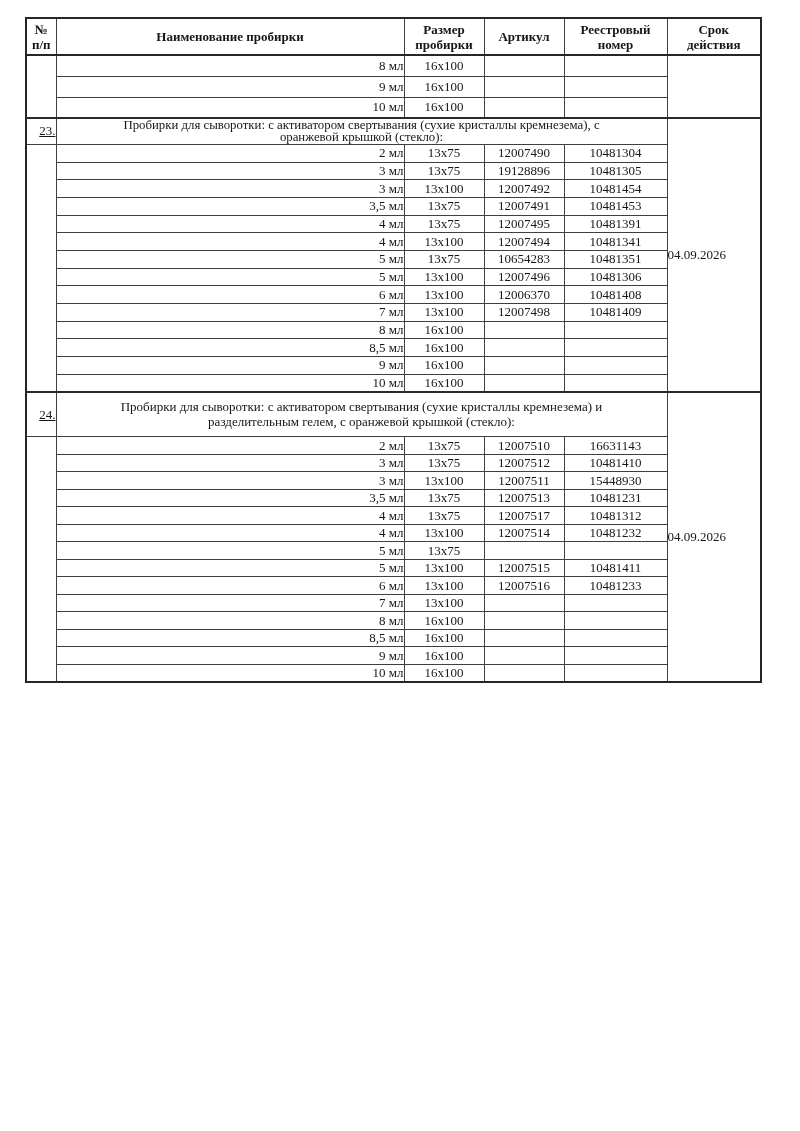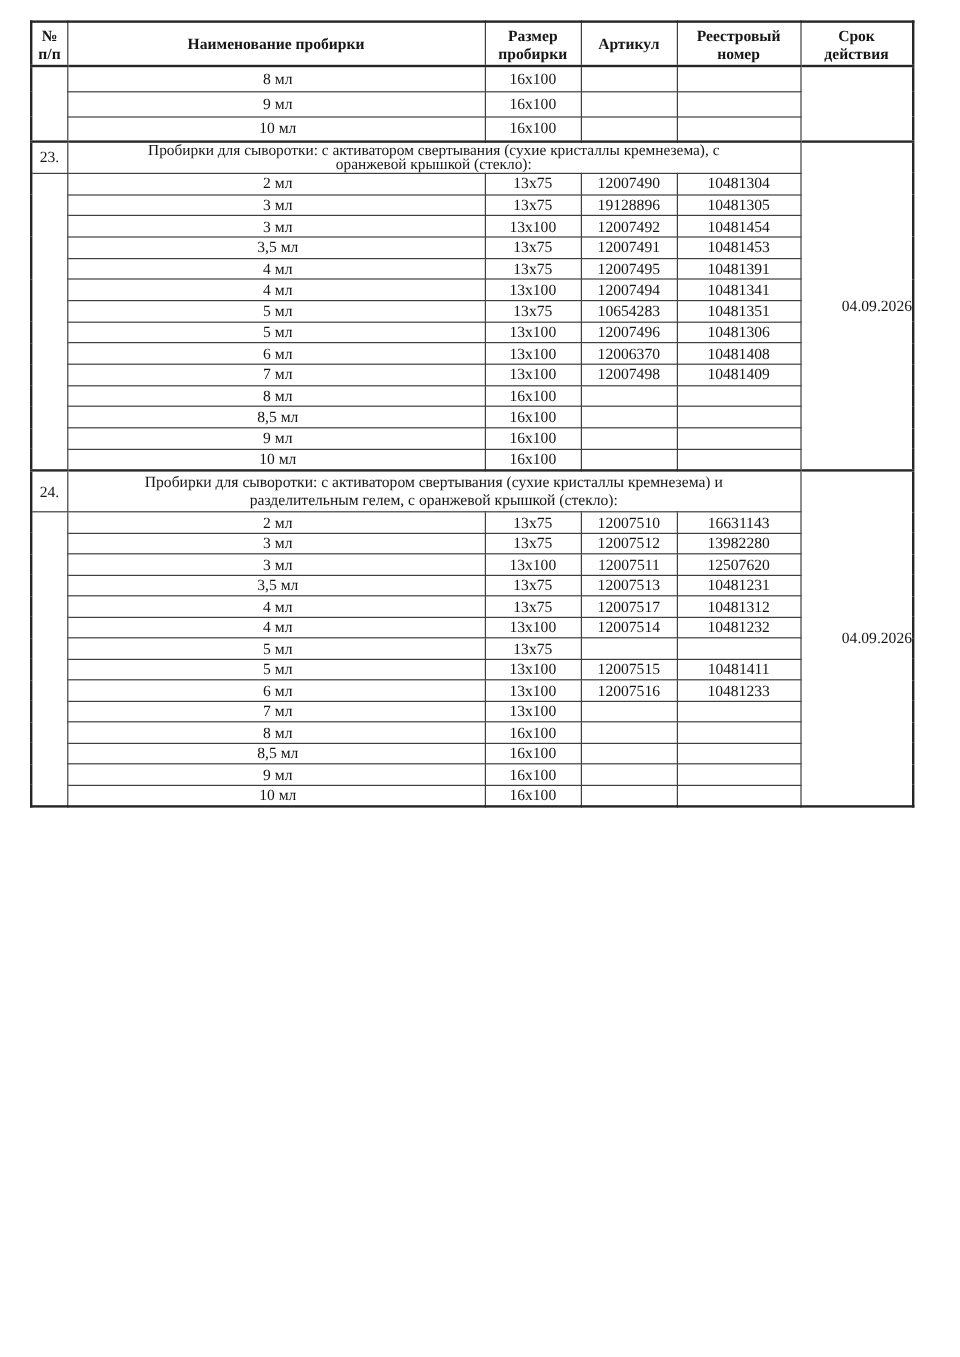--- a/index.html
+++ b/index.html
@@ -41,28 +41,28 @@
     text-align: center;
     white-space: pre-line;
     line-height: 15px;
     border-bottom: 2px solid #262626;
     background: #ffffff;
   }
   tr.sec-0 { height: 21px; }
   tr.sec-1 { height: 17.7px; }
   tr.sec-2 { height: 17.5px; }
   tr.shr-1 { height: 25px; }
-  tr.shr-2 { height: 35px; }
+  tr.shr-2 { height: 45px; }
 
   tr.section-header-row td { border-top: 2px solid #2a2a2a; }
 
-  td.num-cell { text-align: center; }
-  td.cell-name { text-align: center; padding-left: 3px; }
+  td.num-cell { text-align: right; text-decoration: underline; }
+  td.cell-name { text-align: right; padding-left: 3px; }
   td.cell-size, td.cell-article, td.cell-registry { text-align: center; }
-  td.validity-cell { text-align: right; margin-left: 17px; }
+  td.validity-cell { text-align: left; margin-left: 17px; }
   td.section-title-cell {
     text-align: center;
     font-weight: normal;
     white-space: pre-line;
   }
   tr.shr-1 td.section-title-cell { line-height: 12.4px; font-size: 12.8px; }
   tr.shr-2 td.section-title-cell { line-height: 14.5px; font-size: 13px; }
 </style>
 </head>
 <body>
@@ -213,27 +213,27 @@
           <td class="num-cell" rowspan="14"></td>
           <td class="cell-name">2 мл</td>
           <td class="cell-size">13x75</td>
           <td class="cell-article">12007510</td>
           <td class="cell-registry">16631143</td>
         </tr>
         <tr class="data-row sec-2">
           <td class="cell-name">3 мл</td>
           <td class="cell-size">13x75</td>
           <td class="cell-article">12007512</td>
-          <td class="cell-registry">13982280</td>
+          <td class="cell-registry">10481410</td>
         </tr>
         <tr class="data-row sec-2">
           <td class="cell-name">3 мл</td>
           <td class="cell-size">13x100</td>
           <td class="cell-article">12007511</td>
-          <td class="cell-registry">12507620</td>
+          <td class="cell-registry">15448930</td>
         </tr>
         <tr class="data-row sec-2">
           <td class="cell-name">3,5 мл</td>
           <td class="cell-size">13x75</td>
           <td class="cell-article">12007513</td>
           <td class="cell-registry">10481231</td>
         </tr>
         <tr class="data-row sec-2">
           <td class="cell-name">4 мл</td>
           <td class="cell-size">13x75</td>

